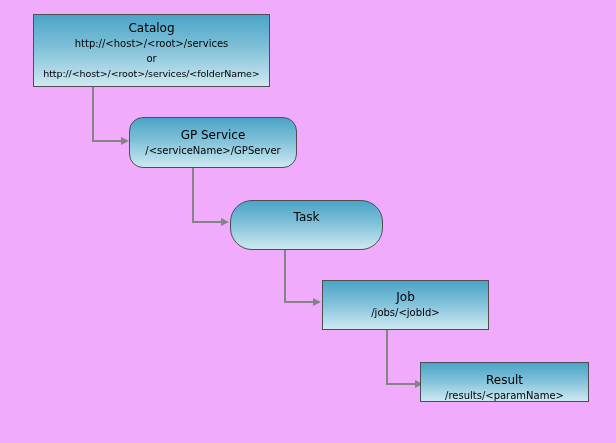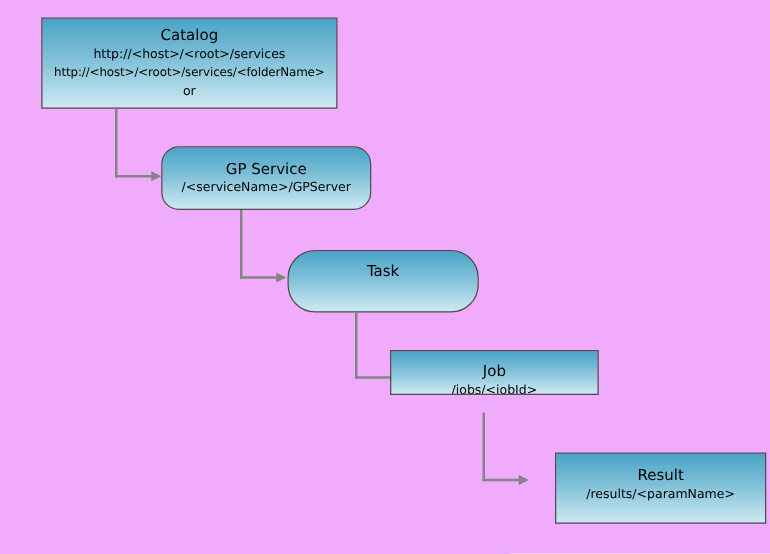--- a/index.html
+++ b/index.html
@@ -30,22 +30,22 @@
     line-height: 15px;
     white-space: nowrap;
   }
   .node-line.small {
     font-size: 9.5px;
     letter-spacing: -0.1px;
   }
   #node-catalog   { left: 33px;  top: 14px;  width: 237px; height: 73px; padding-top: 5px; }
   #node-gpservice { left: 129px; top: 117px; width: 168px; height: 51px; padding-top: 9px; border-radius: 14px; }
   #node-task      { left: 230px; top: 200px; width: 153px; height: 50px; padding-top: 8px; border-radius: 22px; }
-  #node-job       { left: 312px; top: 280px; width: 167px; height: 36px; padding-top: 8px; }
-  #node-result    { left: 444px; top: 362px; width: 169px; height: 57px; padding-top: 9px; }
+  #node-job       { left: 322px; top: 280px; width: 167px; height: 50px; padding-top: 8px; }
+  #node-result    { left: 420px; top: 362px; width: 169px; height: 40px; padding-top: 9px; }
   .conn-v {
     position: absolute;
     width: 2px;
     background: #848484;
   }
   .conn-h {
     position: absolute;
     height: 2px;
     background: #848484;
   }
@@ -59,22 +59,22 @@
   }
 </style>
 </head>
 <body>
 
 <div id="canvas">
 
   <div class="node" id="node-catalog">
     <div class="node-title">Catalog</div>
     <div class="node-line">http://&lt;host&gt;/&lt;root&gt;/services</div>
+    <div class="node-line">or</div>
     <div class="node-line small">http://&lt;host&gt;/&lt;root&gt;/services/&lt;folderName&gt;</div>
-    <div class="node-line">or</div>
   </div>
 
   <div>
     <div class="conn-v" style="left:92px; top:87px; height:55px;"></div>
     <div class="conn-h" style="left:92px; top:140px; width:30px;"></div>
     <div class="arrowhead" style="left:121px; top:137px;"></div>
   </div>
 
   <div class="node" id="node-gpservice">
     <div class="node-title">GP Service</div>

